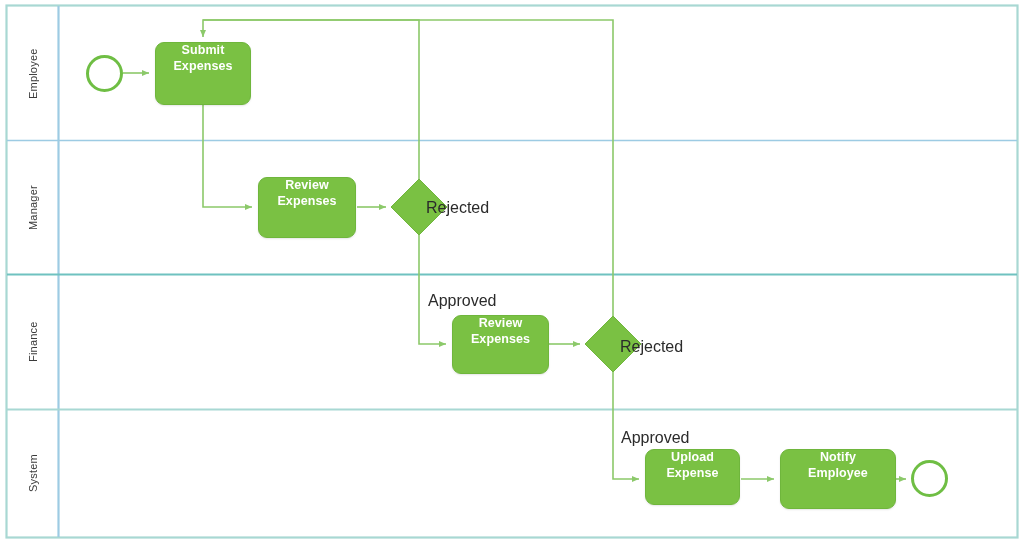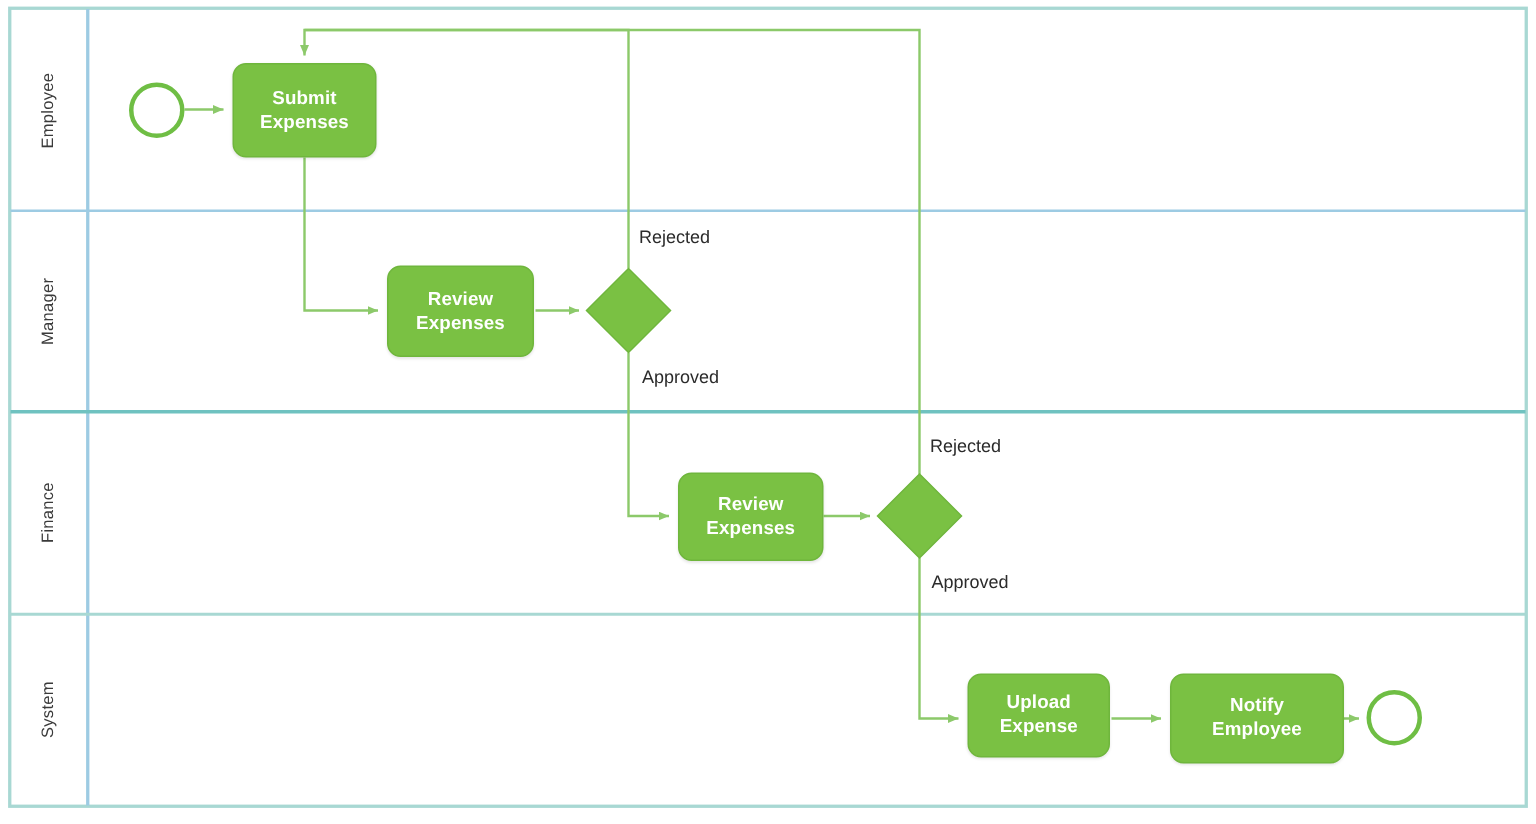--- a/index.html
+++ b/index.html
@@ -32,21 +32,20 @@
   }
   .task {
     background: #7AC143;
     border: 1px solid #6FB63C;
     border-radius: 9px;
     color: #ffffff;
     font-size: 12.5px;
     font-weight: bold;
     line-height: 1.25;
     display: flex;
-    align-items: center;
     justify-content: center;
     text-align: center;
     letter-spacing: 0.1px;
     box-shadow: 0 1px 2px rgba(0,0,0,0.10);
   }
   .task-label {
     white-space: pre-line;
     padding: 0 4px;
   }
   .event {
@@ -66,22 +65,23 @@
     writing-mode: vertical-rl;
     transform: rotate(180deg);
     display: flex;
     align-items: center;
     justify-content: center;
     white-space: nowrap;
   }
   .flow-label {
     position: absolute;
     color: #2b2b2b;
-    font-size: 12px;
+    font-size: 16px;
     white-space: nowrap;
+    margin-top: 48px;
   }
 </style>
 </head>
 <body>
 
 <div id="canvas">
 
   <svg id="pool-svg" viewBox="0 0 1024 549">
     <defs>
       <marker id="arrow" markerWidth="8" markerHeight="8" refX="7" refY="3" orient="auto" markerUnits="userSpaceOnUse">

